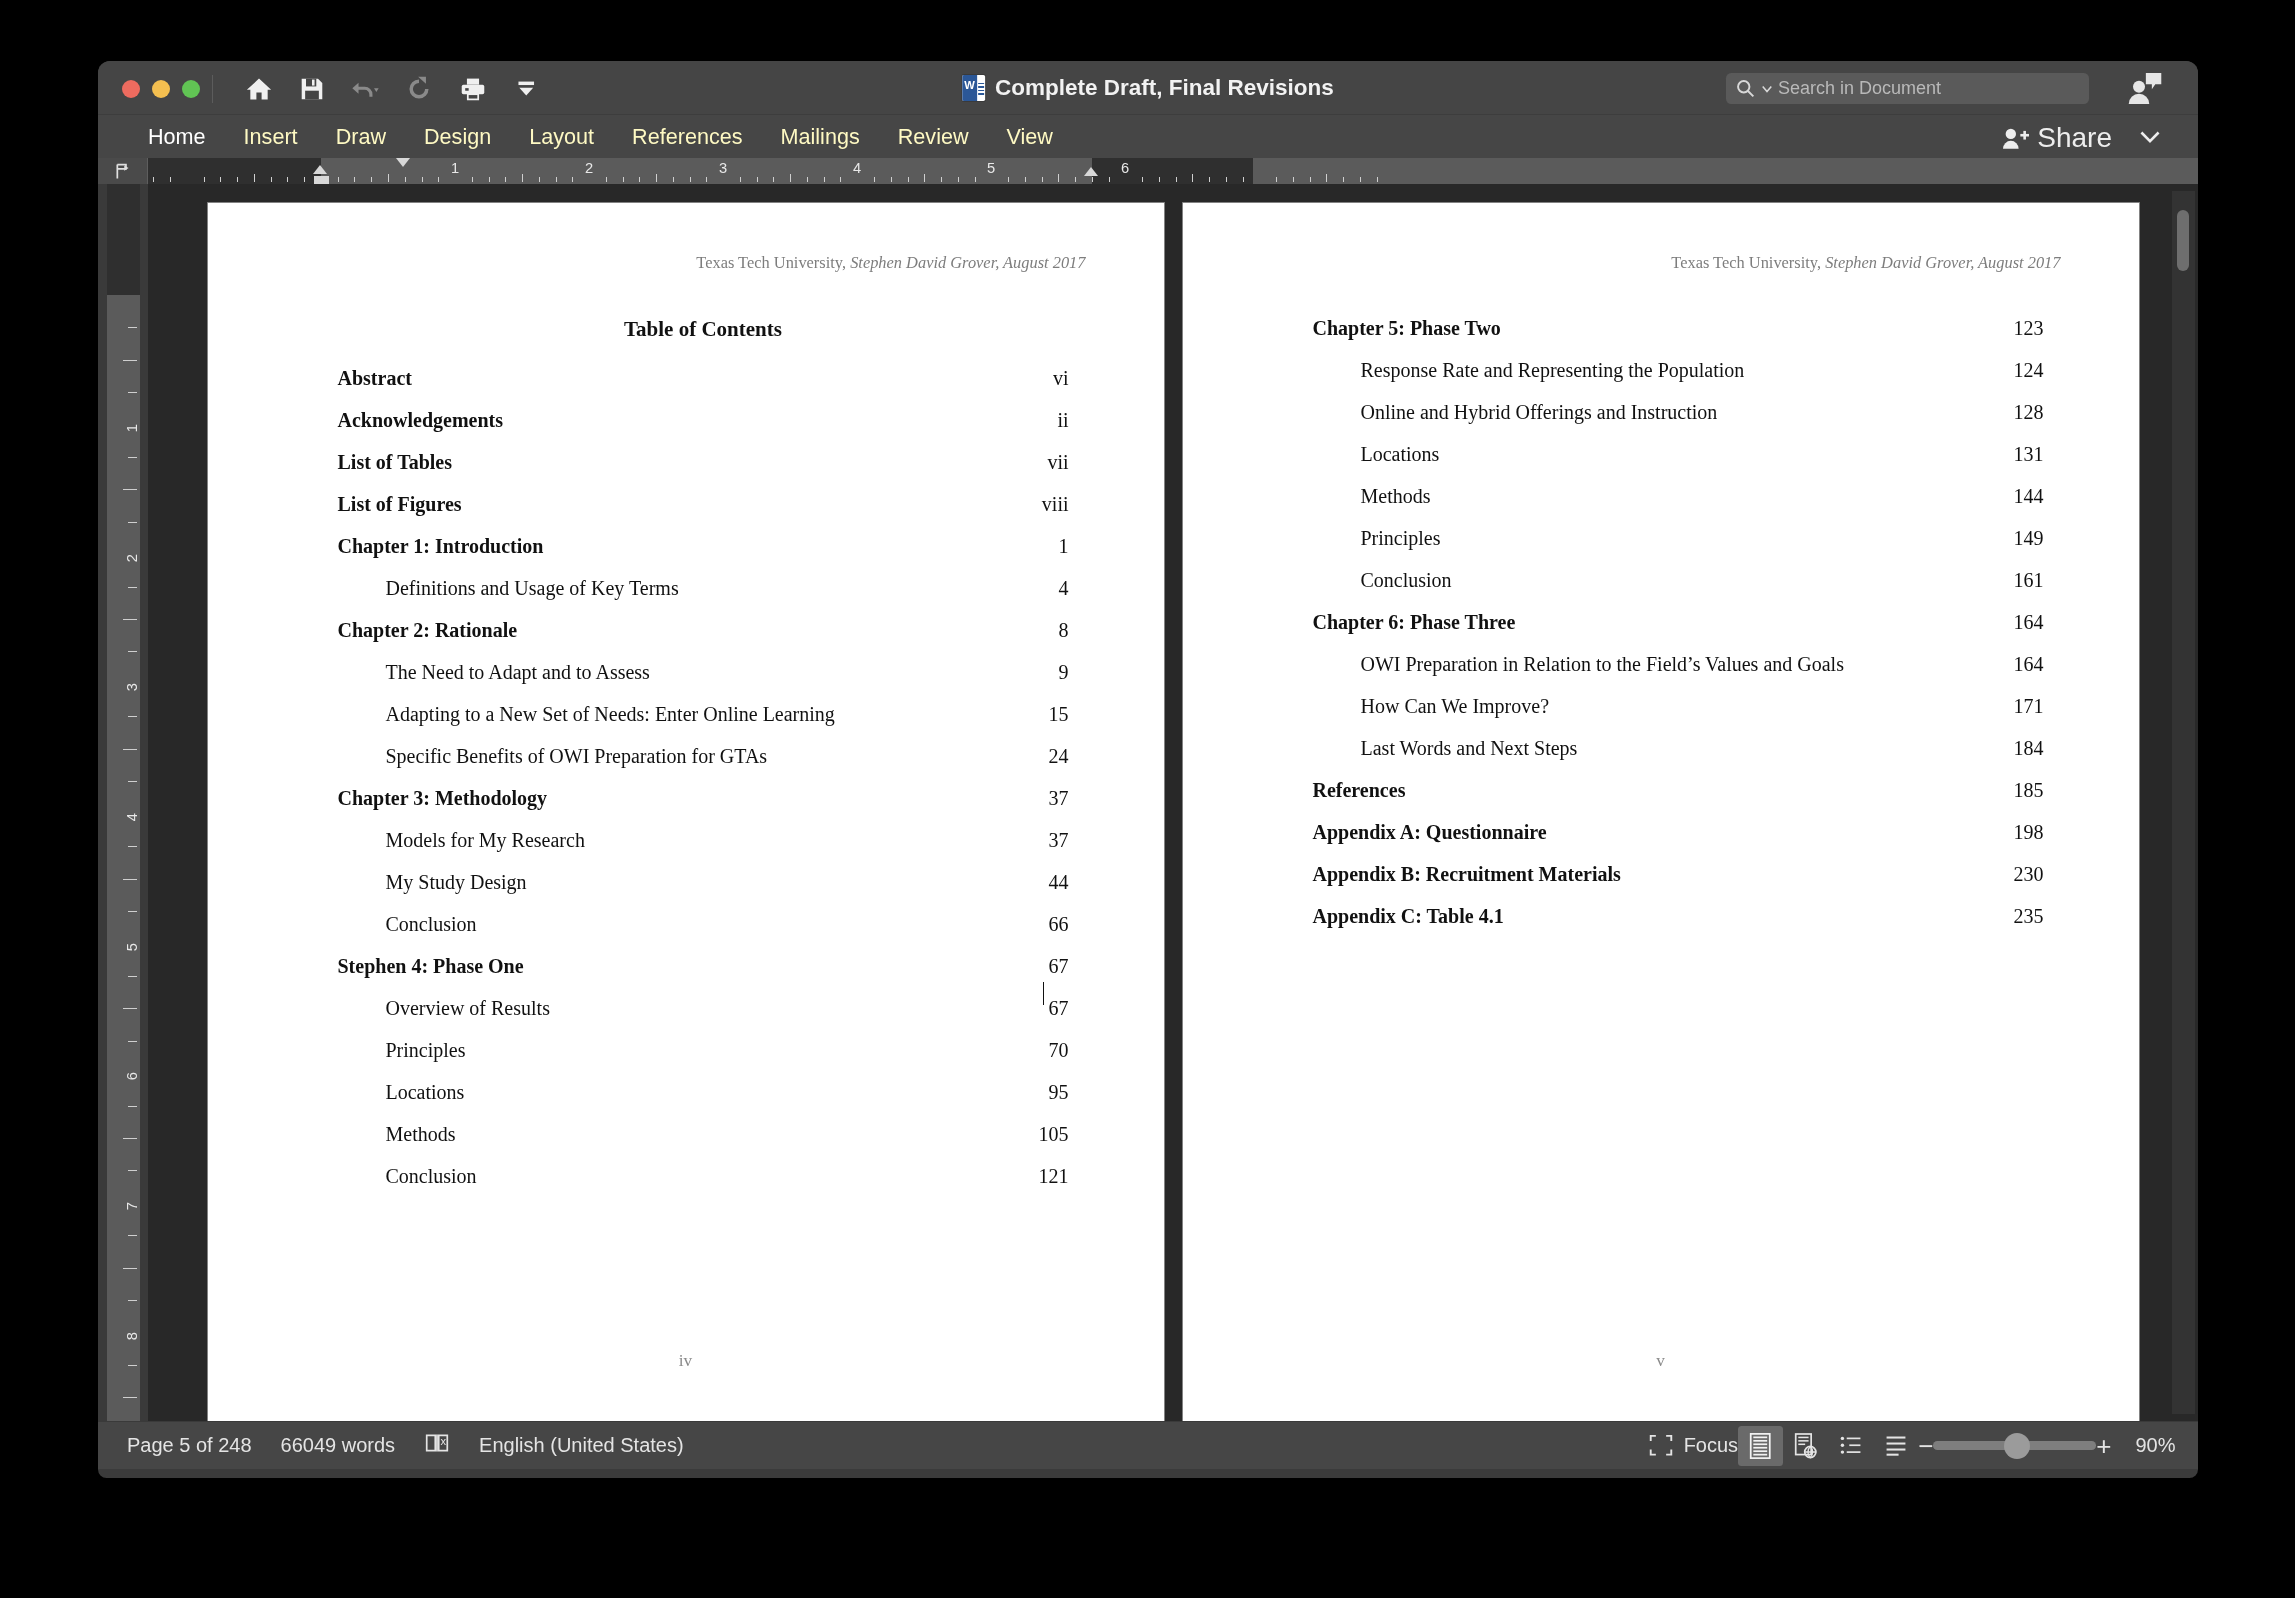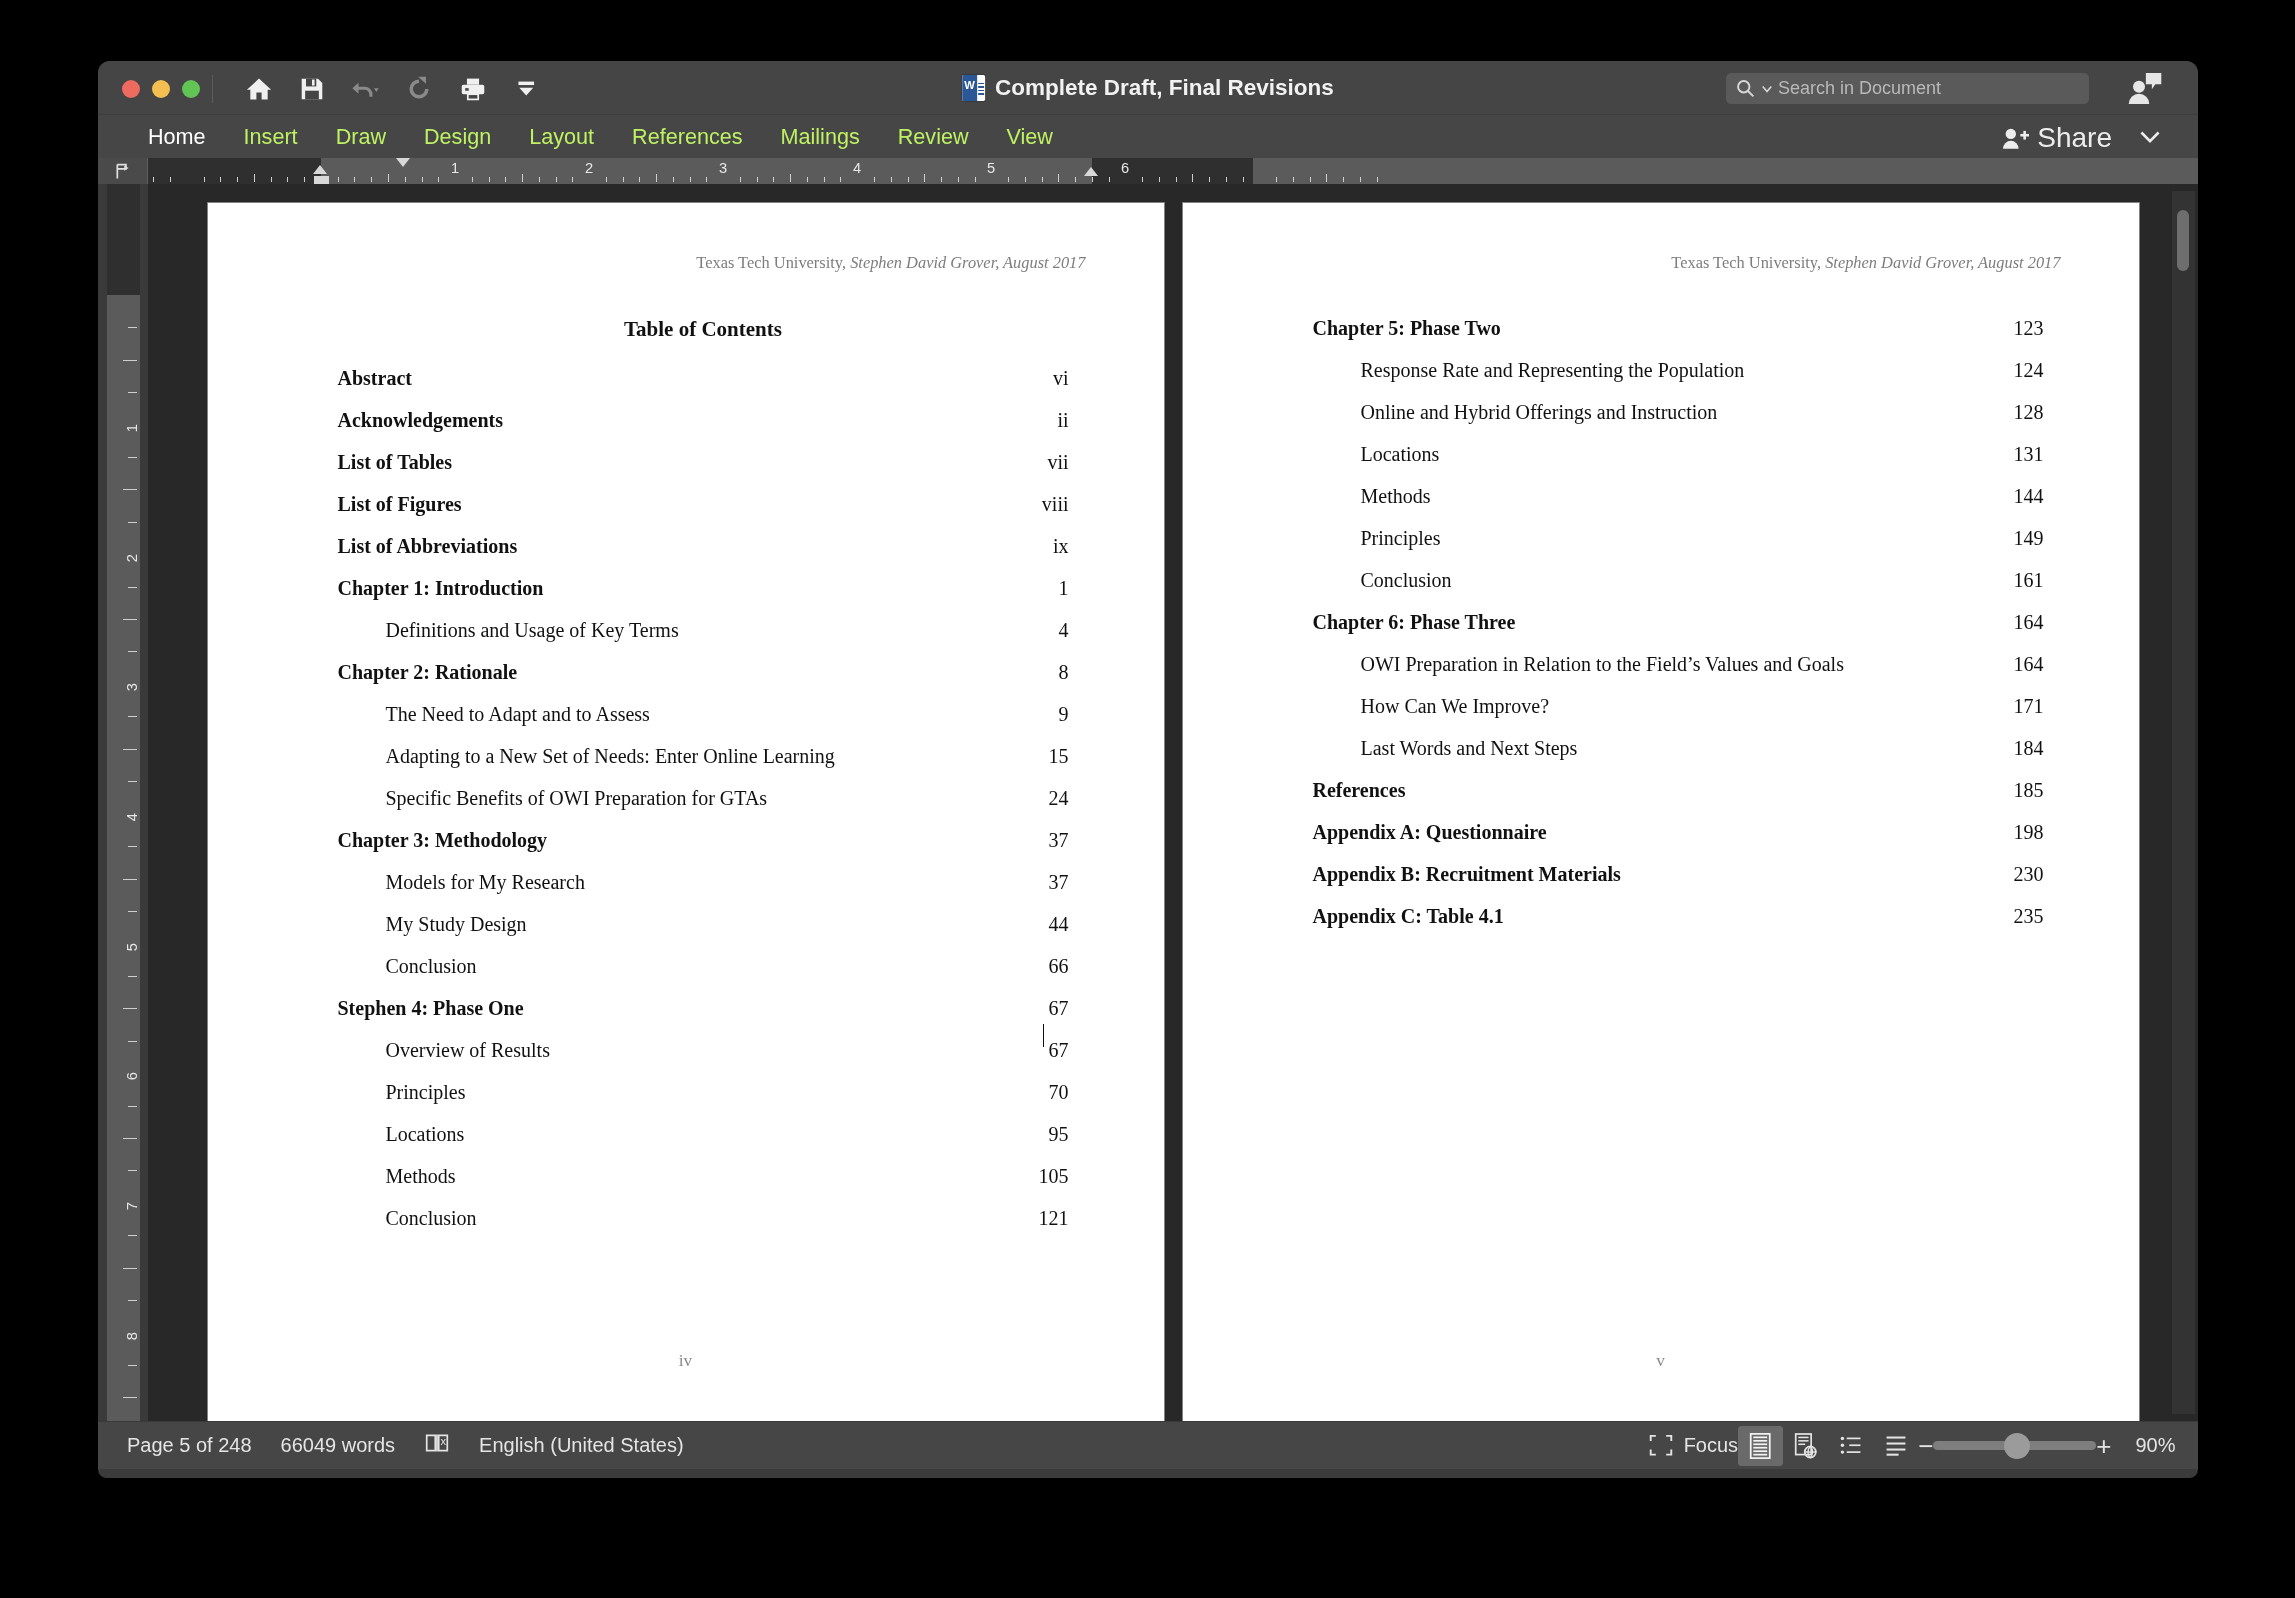--- a/index.html
+++ b/index.html
@@ -64,21 +64,21 @@
   }
   .searchbox .ph { color: #b9b9b9; font-size: 18px; white-space: nowrap; }
   .acctIcon { position: absolute; right: 35px; top: 10.4px; width: 36px; height: 35px; }
 
   
   .ribbon {
     position: relative; height: 43px; background: #464646;
     display: flex; align-items: center; padding-left: 31px; gap: 0;
   }
   .tab {
-    color: #bef264; font-size: 21.6px; padding: 0 19px; white-space: nowrap; cursor: default;
+    color: #fef9c3; font-size: 21.6px; padding: 0 19px; white-space: nowrap; cursor: default;
   }
   .tab.active { color: #ffffff; }
   .share {
     position: absolute; right: 86px; top: 7px;
     display: flex; align-items: center; gap: 8.6px;
     color: #ededed; font-size: 28px; white-space: nowrap;
   }
   .share-caret { position: absolute; right: 36px; top: 14px; }
 
   
@@ -446,24 +446,20 @@
                 </div>
                 <div class="toc-row lvl1">
                   <span class="label">List of Tables</span>
                   <span class="pg">vii</span>
                 </div>
                 <div class="toc-row lvl1">
                   <span class="label">List of Figures</span>
                   <span class="pg">viii</span>
                 </div>
                 <div class="toc-row lvl1">
-                  <span class="label">List of Abbreviations</span>
-                  <span class="pg">ix</span>
-                </div>
-                <div class="toc-row lvl1">
                   <span class="label">Chapter 1: Introduction</span>
                   <span class="pg">1</span>
                 </div>
                 <div class="toc-row lvl2">
                   <span class="label">Definitions and Usage of Key Terms</span>
                   <span class="pg">4</span>
                 </div>
                 <div class="toc-row lvl1">
                   <span class="label">Chapter 2: Rationale</span>
                   <span class="pg">8</span>

